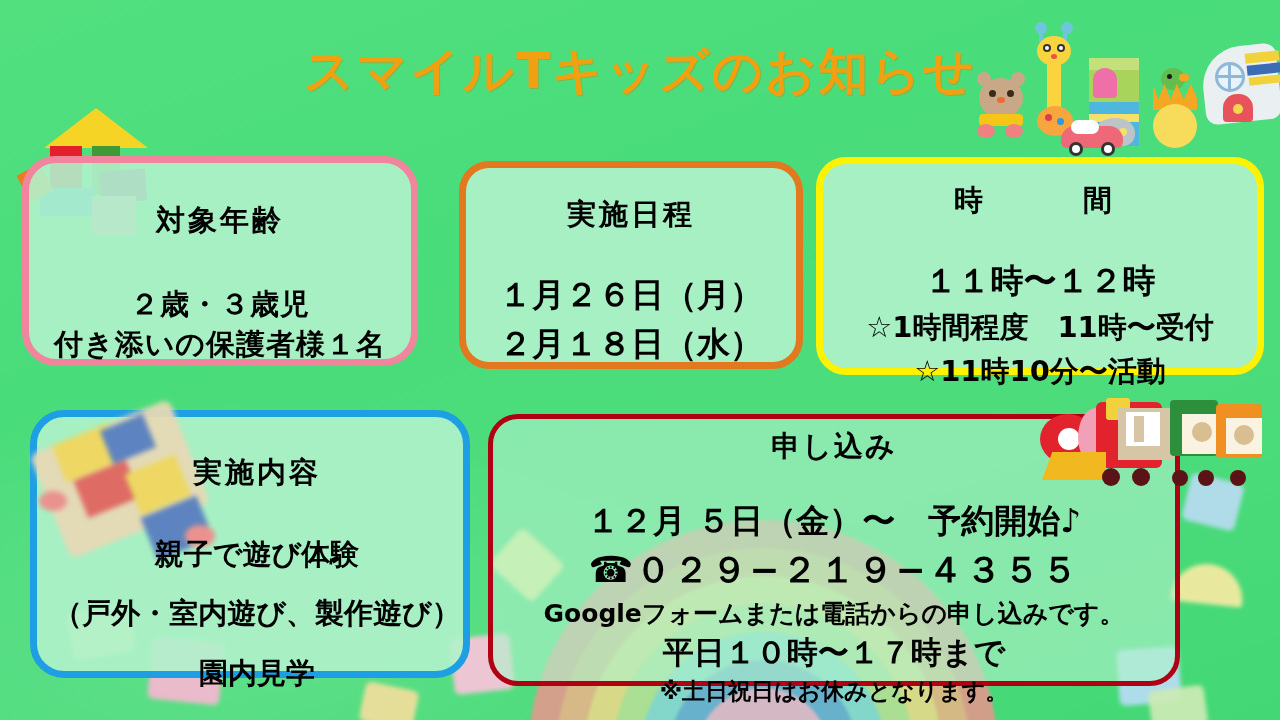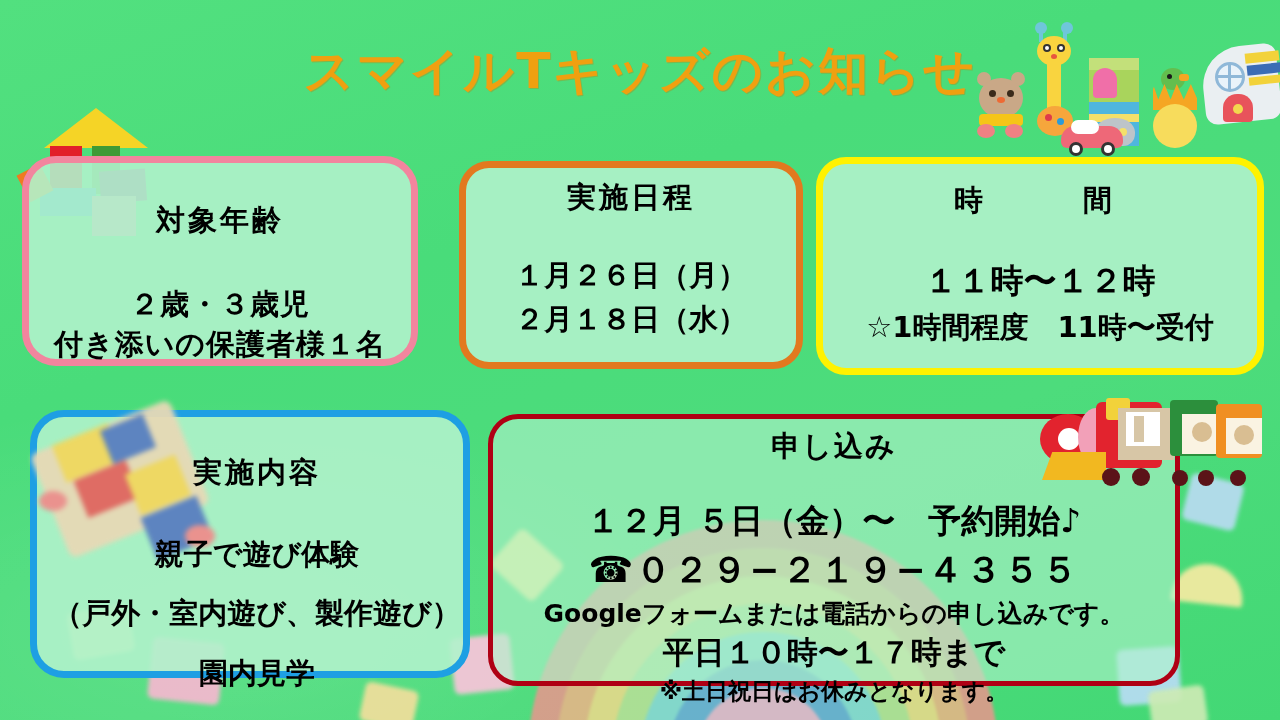--- a/index.html
+++ b/index.html
@@ -71,22 +71,22 @@
   #p-age .ptitle{ font-size:29px; margin-top:38px; letter-spacing:3px; }
   #p-age .pline { font-size:29px; letter-spacing:1px; }
   #p-age .l1{ margin-top:44px; }
   #p-age .l2{ margin-top:0; }
 
   
   #p-date{
     left:459px; top:161px; width:344px; height:208px;
     border-width:7px; border-color:#E2791F; border-radius:30px;
   }
-  #p-date .ptitle{ font-size:29px; margin-top:10px; letter-spacing:3px; }
-  #p-date .pline { font-size:29px; letter-spacing:0px; }
+  #p-date .ptitle{ font-size:29px; margin-top:27px; letter-spacing:3px; }
+  #p-date .pline { font-size:33px; letter-spacing:0px; }
   #p-date .l1{ margin-top:38px; }
   #p-date .l2{ margin-top:4px; }
 
   
   #p-time{
     left:816px; top:157px; width:448px; height:218px;
     border-width:7px; border-color:#FFF200; border-radius:30px;
   }
   #p-time .ptitle{ font-size:29px; margin-top:17px; letter-spacing:14px; }
   #p-time .l1{ font-size:33px; margin-top:38px; }
@@ -245,20 +245,21 @@
   <div class="panel" id="p-date">
     <div class="ptitle">実施日程</div>
     <div class="pline l1">１月２６日（月）</div>
     <div class="pline l2">２月１８日（水）</div>
   </div>
 
   <div class="panel" id="p-time">
     <div class="ptitle">時　　間</div>
     <div class="pline l1">１１時〜１２時</div>
     <div class="pline l2">☆1時間程度　11時〜受付</div>
+    <div class="pline l3">☆11時10分〜活動</div>
   </div>
 
   <div class="panel" id="p-content">
 
     <div class="cart" style="left:-2px;top:-4px;">
       <div class="cpart" style="left:10px;top:10px;width:150px;height:112px;background:#E7D9B6;border-radius:8px;transform:rotate(-22deg);"></div>
       <div class="cpart" style="left:22px;top:20px;width:60px;height:40px;background:#F2D75E;transform:rotate(-22deg);"></div>
       <div class="cpart" style="left:70px;top:8px;width:46px;height:36px;background:#5A7FC0;transform:rotate(-22deg);"></div>
       <div class="cpart" style="left:44px;top:56px;width:56px;height:40px;background:#E2655F;transform:rotate(-22deg);"></div>
       <div class="cpart" style="left:96px;top:50px;width:54px;height:44px;background:#F2D75E;transform:rotate(-22deg);"></div>

